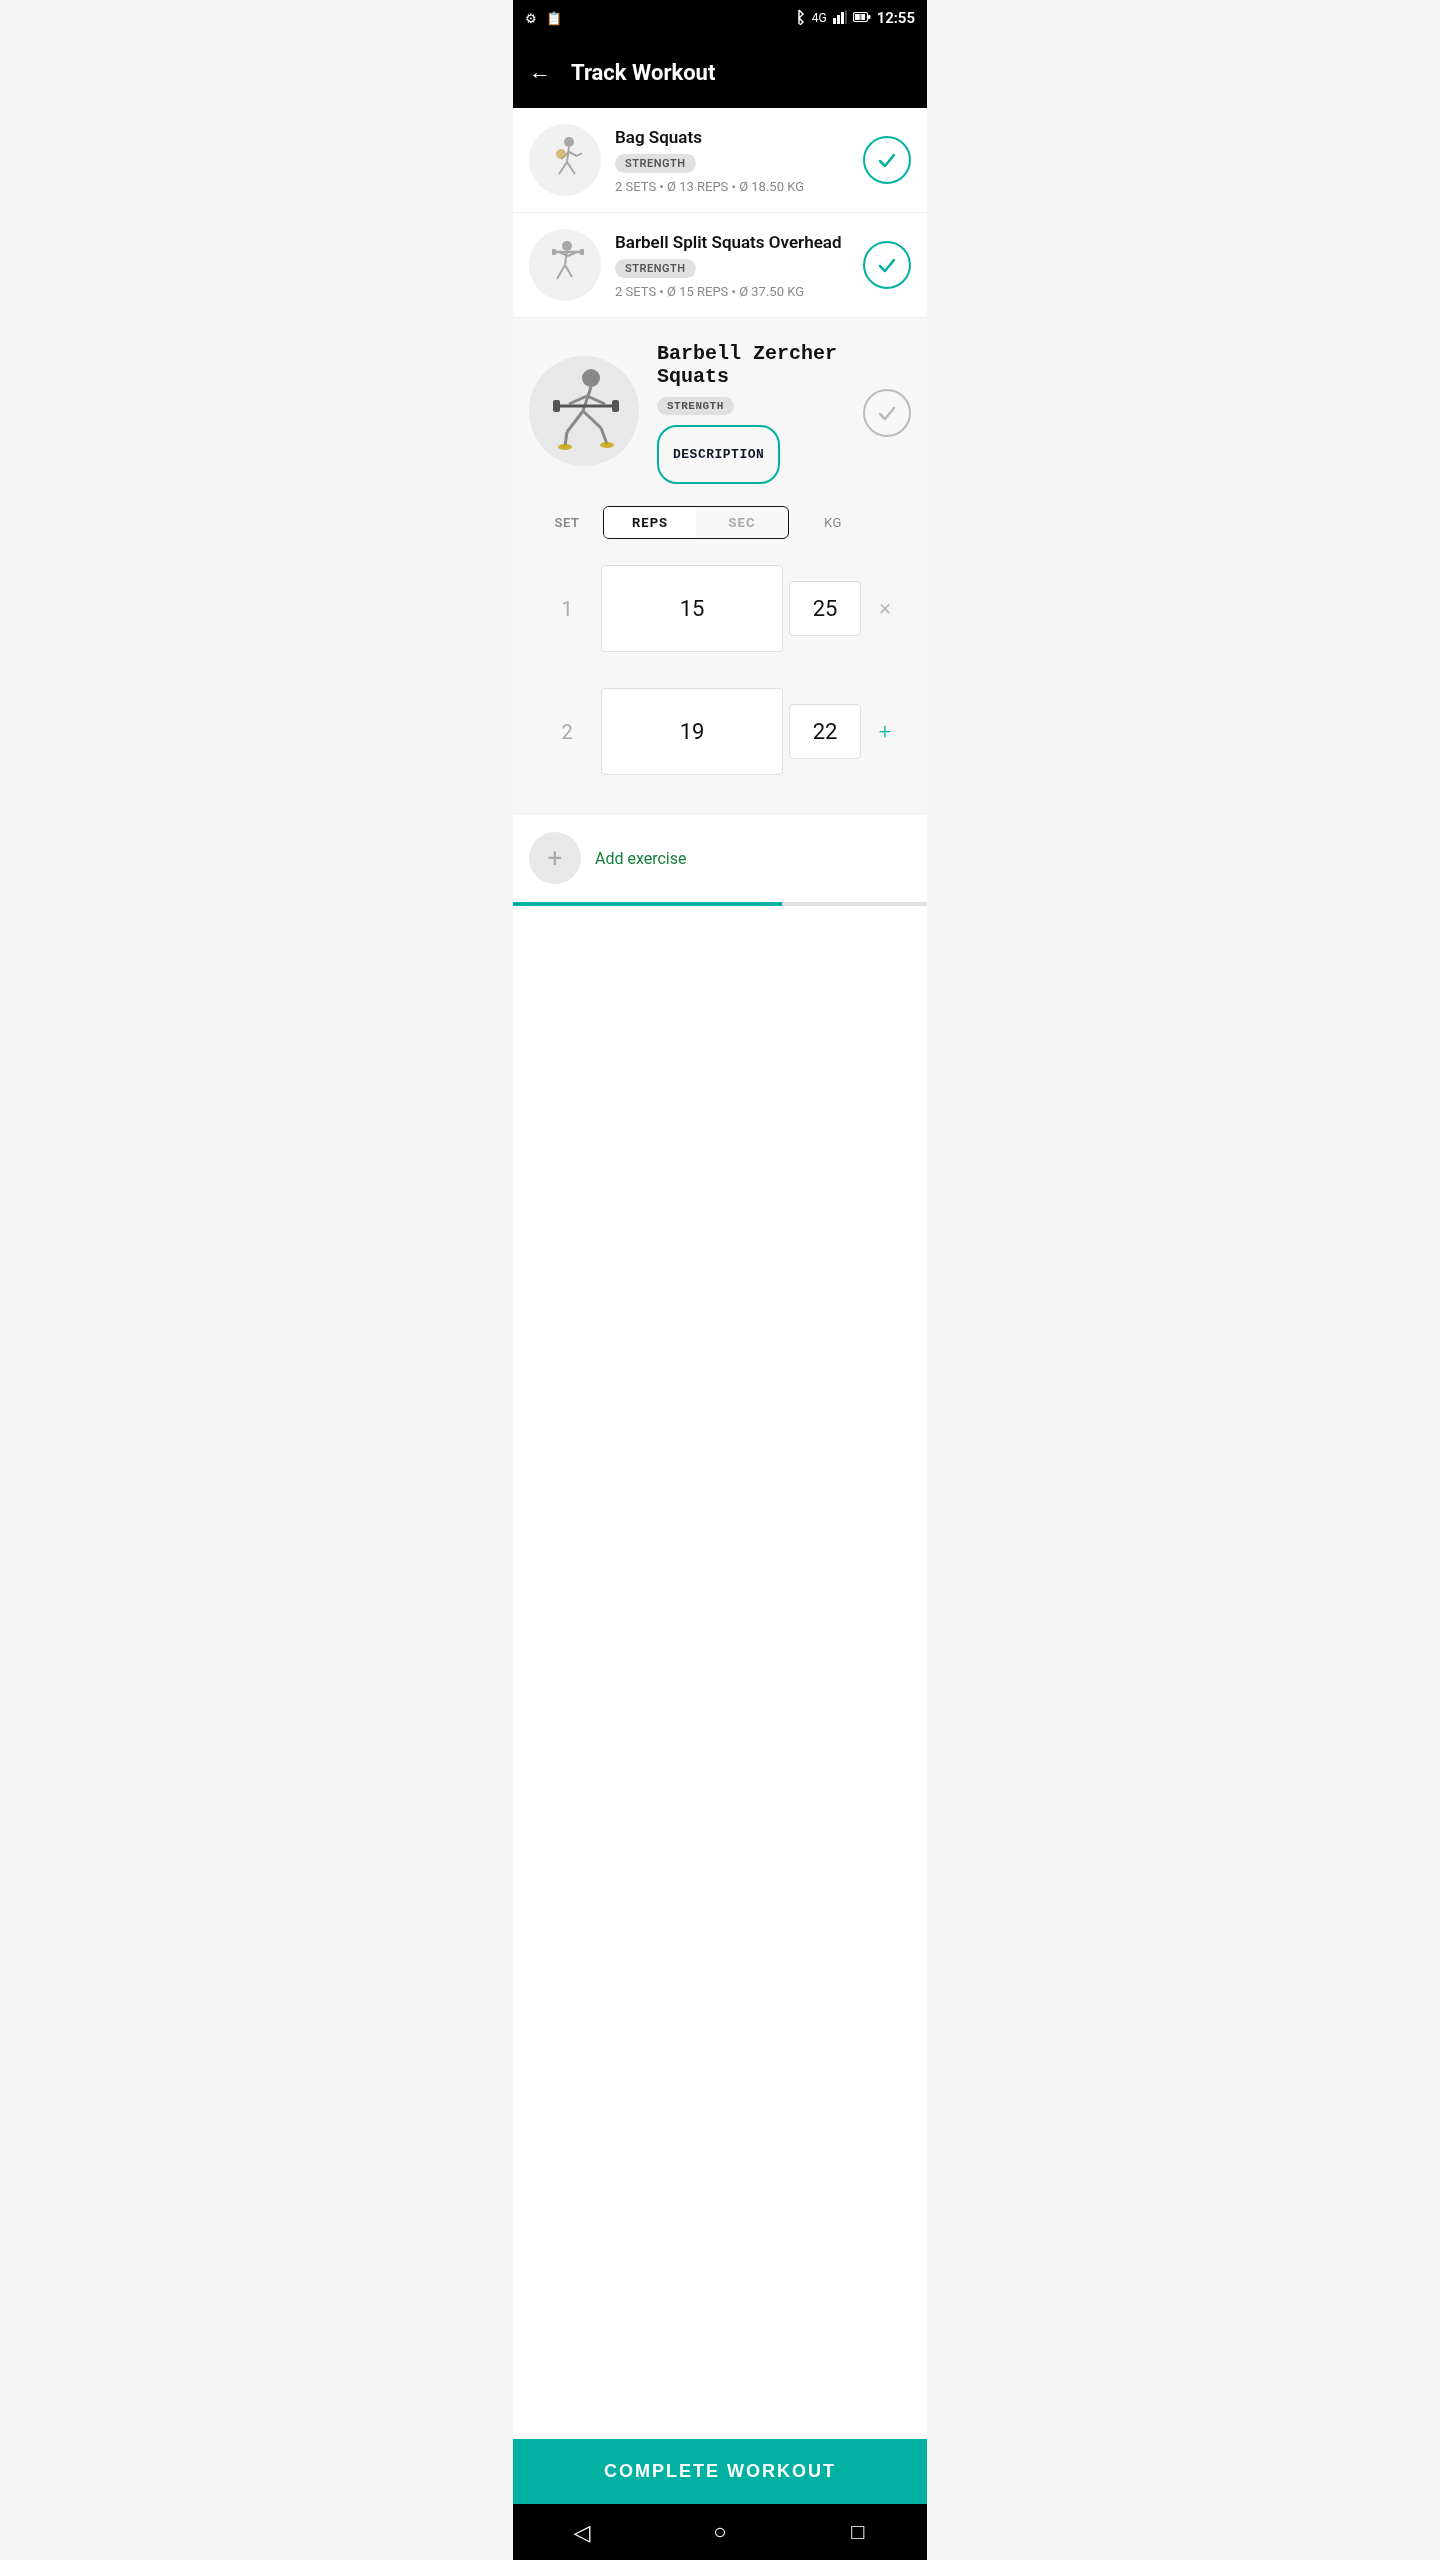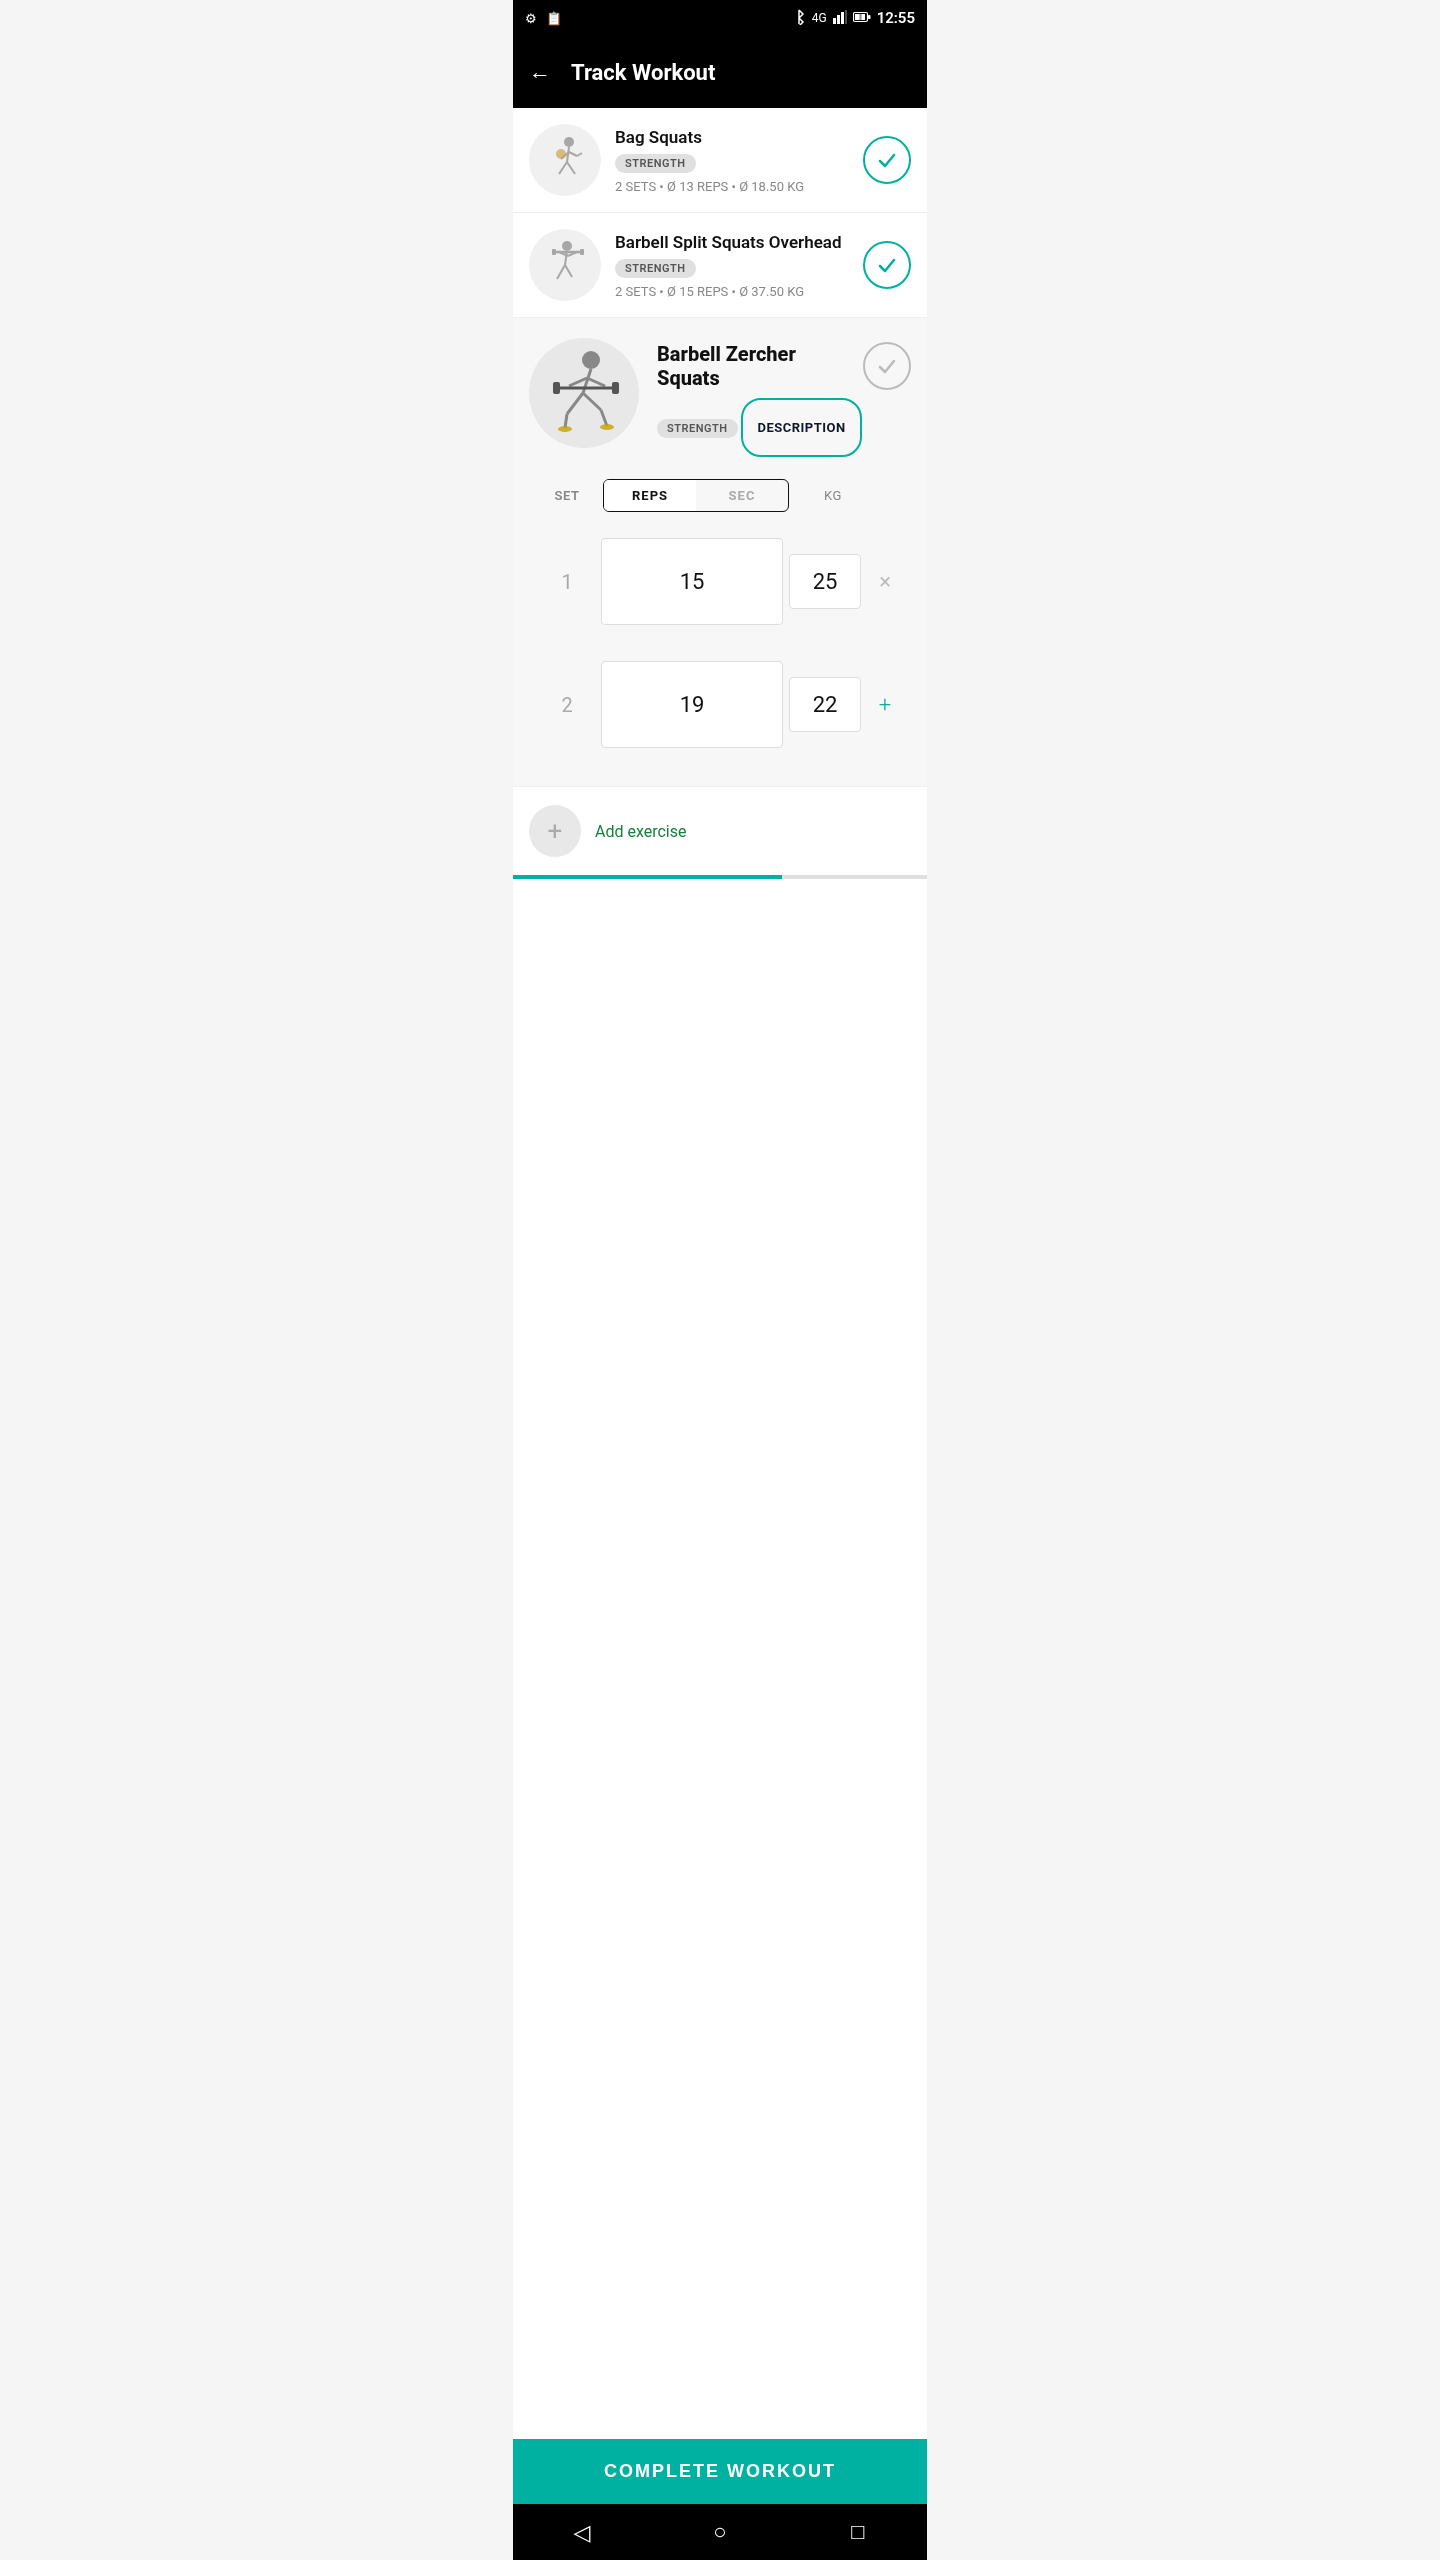--- a/index.html
+++ b/index.html
@@ -115,22 +115,23 @@
     }
     .check-circle svg { width: 22px; height: 22px; }
 
     
     .active-exercise {
       background: #f7f7f7;
       padding: 20px 16px 16px 16px;
     }
     .active-exercise-header {
       display: flex;
-      align-items: flex-start;
+      align-items: center;
       margin-bottom: 16px;
+      font-family: Liberation Mono, monospace;
     }
     .active-avatar {
       width: 110px;
       height: 110px;
       border-radius: 50%;
       background: #e8e8e8;
       display: flex;
       align-items: center;
       justify-content: center;
       flex-shrink: 0;

